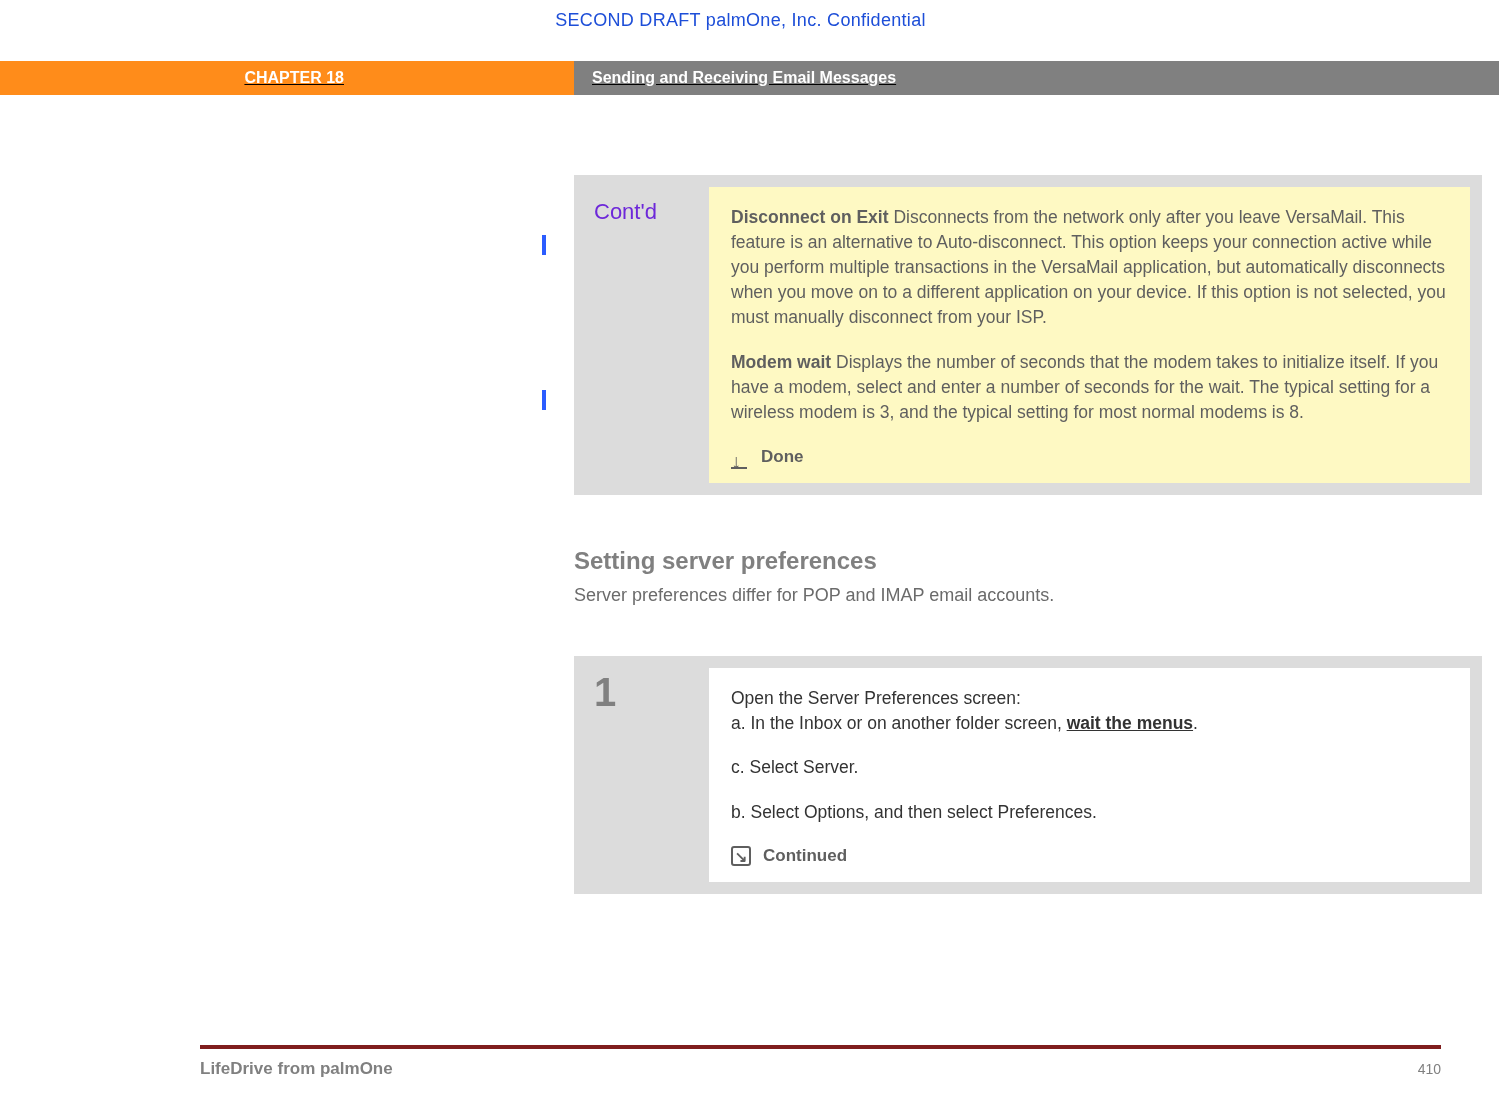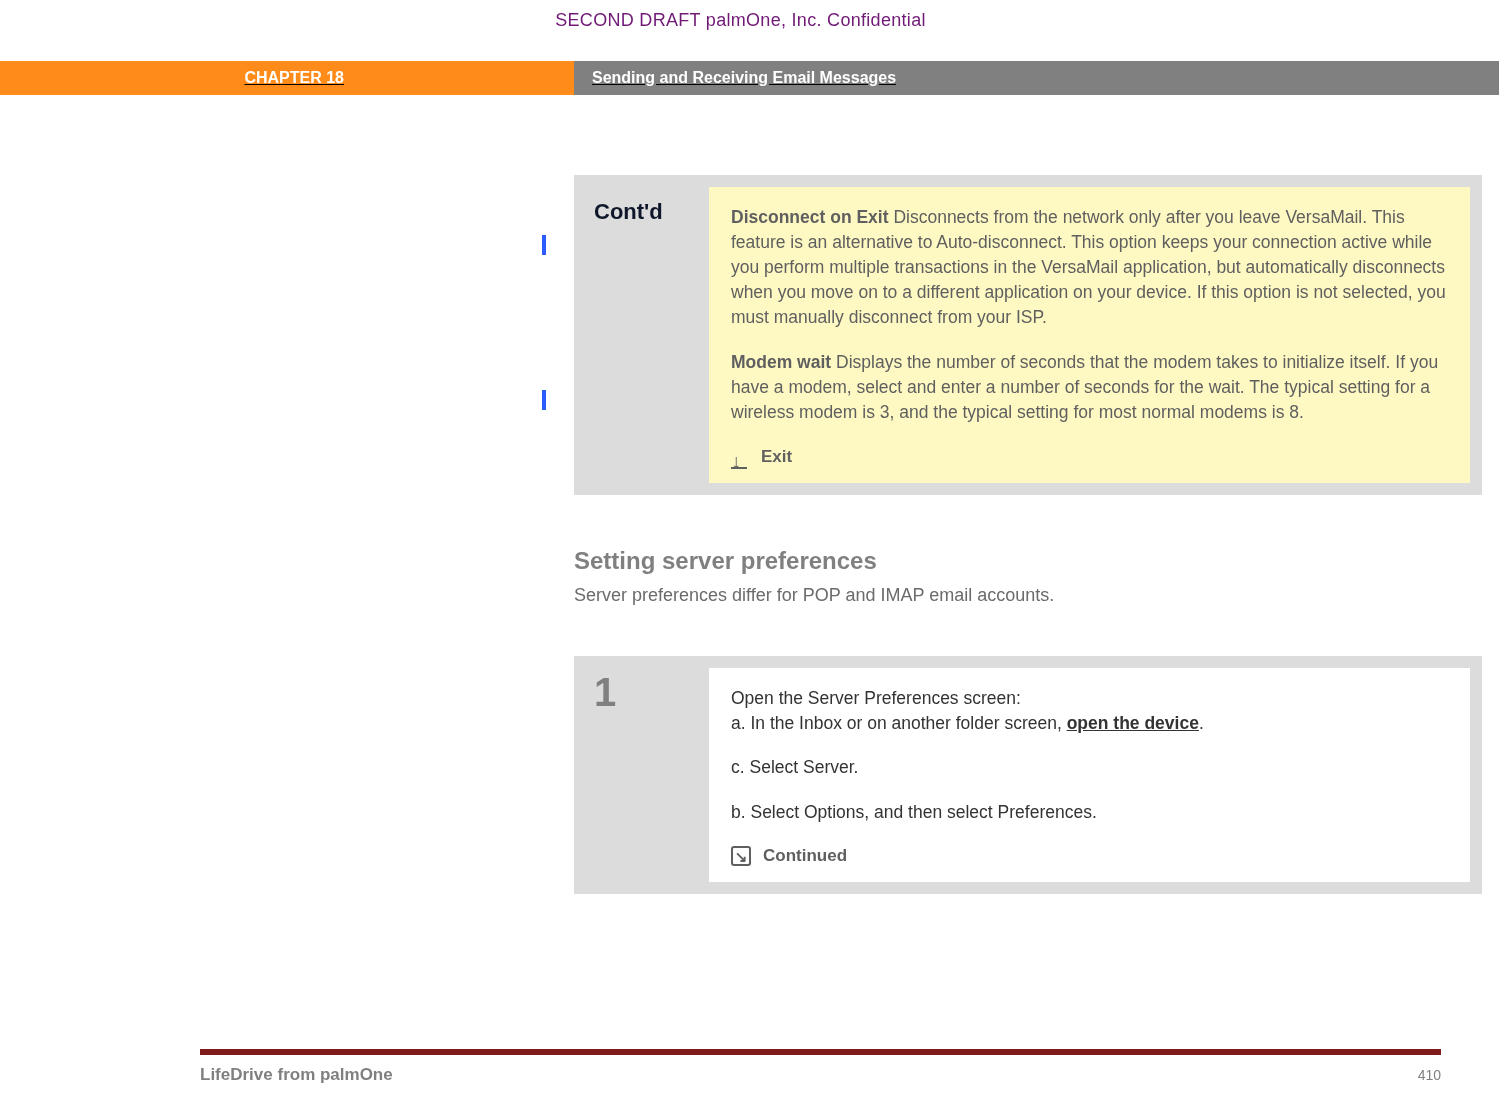--- a/index.html
+++ b/index.html
@@ -5,21 +5,21 @@
     * { margin: 0; padding: 0; box-sizing: border-box; }
     body {
       font-family: Arial, Helvetica, sans-serif;
       background: #ffffff;
       width: 1499px;
       height: 1119px;
       position: relative;
     }
     .header-confidential {
       text-align: center;
-      color: #701a75;
+      color: #1d4ed8;
       font-size: 18px;
       padding: 10px 18px 30px 0;
       letter-spacing: 0.3px;
     }
     .chapter-bar {
       display: flex;
       height: 34px;
       text-decoration: underline;
     }
     .chapter-left {
@@ -52,22 +52,22 @@
       width: 908px;
       position: relative;
     }
     .callout-inner {
       display: flex;
     }
     .callout-label {
       width: 123px;
       min-width: 123px;
       font-size: 22px;
-      font-weight: bold;
-      color: #0f172a;
+      font-weight: normal;
+      color: #6d28d9;
       padding: 12px 8px 8px 8px;
     }
     .callout-content {
       background: #fef9c3;
       flex: 1;
       padding: 18px 22px 14px 22px;
       color: #5f5f5f;
       font-size: 17.5px;
       line-height: 1.43;
     }
@@ -161,24 +161,24 @@
     }
     .step-content .lead { color: #333333; }
     .step-content .sub { margin-bottom: 20px; padding-left: 0; color: #333333; }
     .link-underline {
       text-decoration: underline;
       font-weight: bold;
       color: #333333;
     }
     .footer-bar {
       position: absolute;
-      bottom: 34px;
+      bottom: 40px;
       left: 200px;
       right: 58px;
-      border-top: 6px solid #7f1d1d;
+      border-top: 4px solid #7f1d1d;
       padding-top: 10px;
       display: flex;
       justify-content: space-between;
       align-items: baseline;
     }
     .footer-brand {
       font-weight: bold;
       color: #808080;
       font-size: 17px;
     }
@@ -202,35 +202,35 @@
   <div class="callout-box">
     <div class="revision-mark" style="top:60px"></div>
     <div class="revision-mark" style="top:215px"></div>
     <div class="callout-inner">
       <div class="callout-label">Cont'd</div>
       <div class="callout-content">
         <p><strong>Disconnect on Exit</strong><span>   Disconnects from the network only after you leave VersaMail. This feature is an alternative to Auto-disconnect. This option keeps your connection active while you perform multiple transactions in the VersaMail application, but automatically disconnects when you move on to a different application on your device. If this option is not selected, you must manually disconnect from your ISP.</span></p>
         <p><strong>Modem wait</strong><span>   Displays the number of seconds that the modem takes to initialize itself. If you have a modem, select and enter a number of seconds for the wait. The typical setting for a wireless modem is 3, and the typical setting for most normal modems is 8.</span></p>
         <div class="done-line">
           <span class="icon-arrow-down"></span>
-          <span>Exit</span>
+          <span>Done</span>
         </div>
       </div>
     </div>
   </div>
 
   <div class="section-heading">Setting server preferences</div>
   <div class="section-sub">Server preferences differ for POP and IMAP email accounts.</div>
 
   <div class="step-box">
     <div class="step-inner">
       <div class="step-num">1</div>
       <div class="step-content">
         <p class="lead">Open the Server Preferences screen:</p>
-        <p class="sub"><span>a.  In the Inbox or on another folder screen, </span><span class="link-underline">open the device</span><span>.</span></p>
+        <p class="sub"><span>a.  In the Inbox or on another folder screen, </span><span class="link-underline">wait the menus</span><span>.</span></p>
         <p class="sub">c.  Select Server.</p>
         <p class="sub">b.  Select Options, and then select Preferences.</p>
         <div class="continued-line">
           <span class="icon-arrow-diag"></span>
           <span>Continued</span>
         </div>
       </div>
     </div>
   </div>
 

